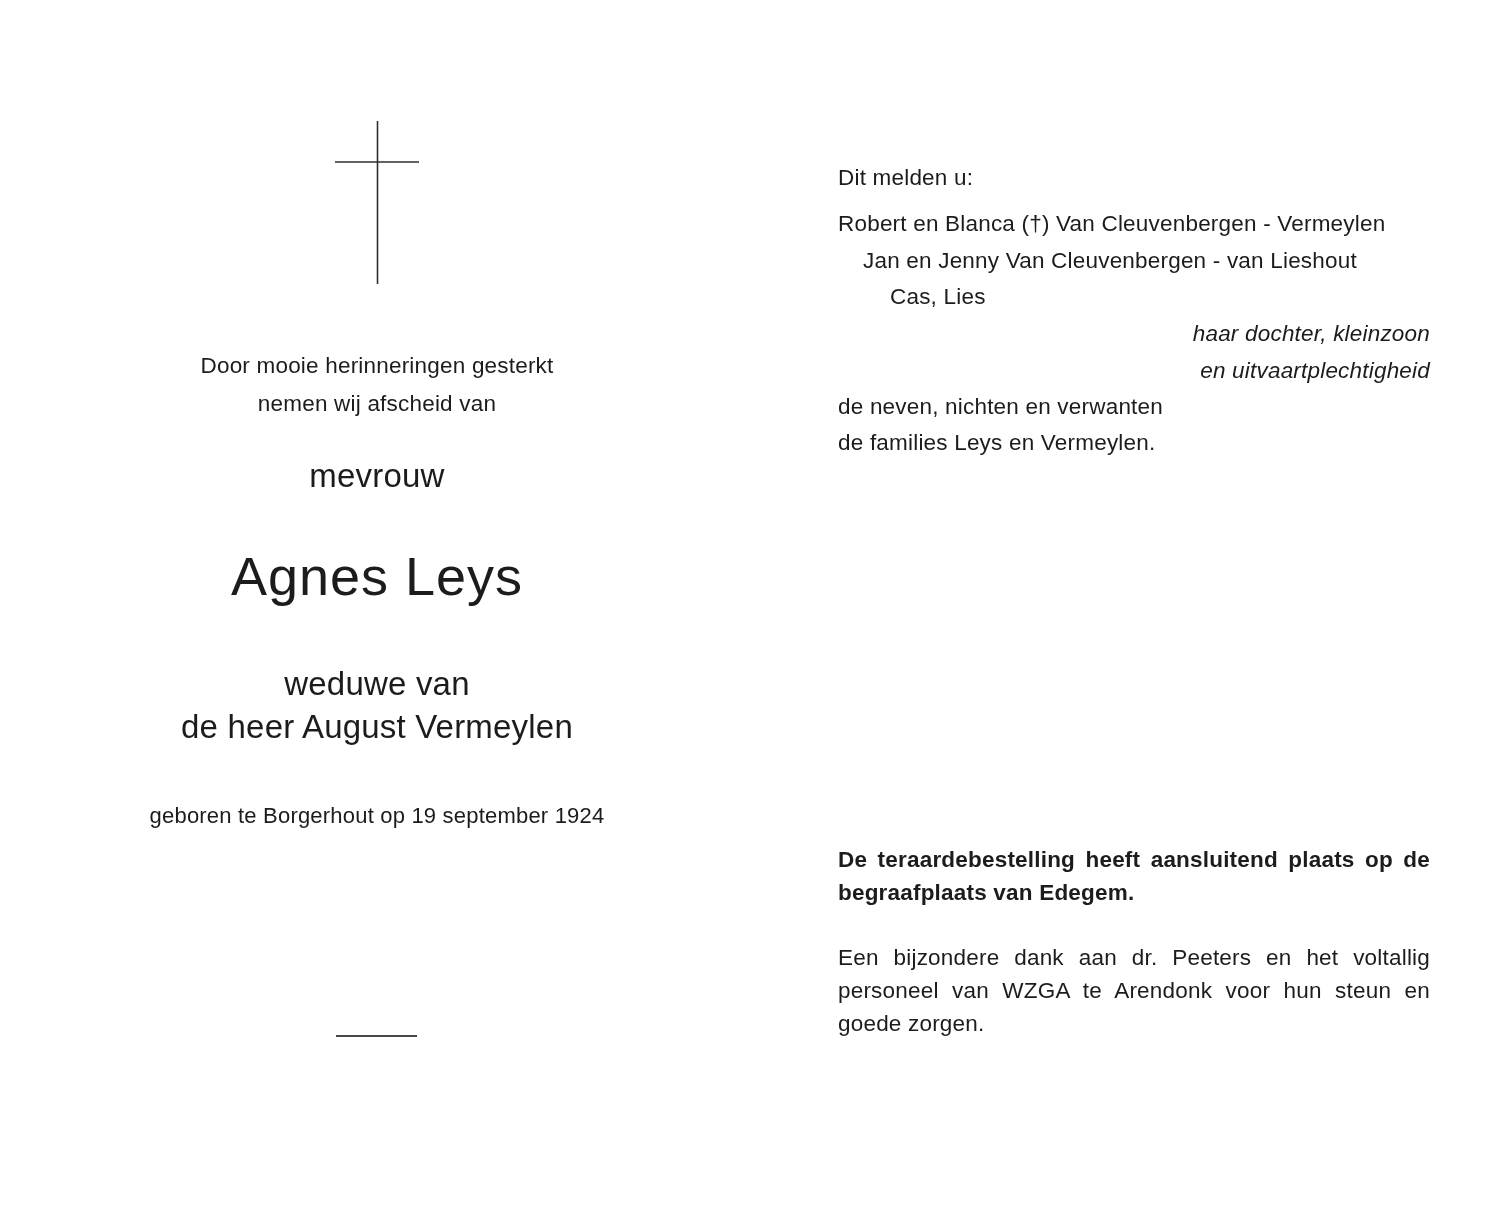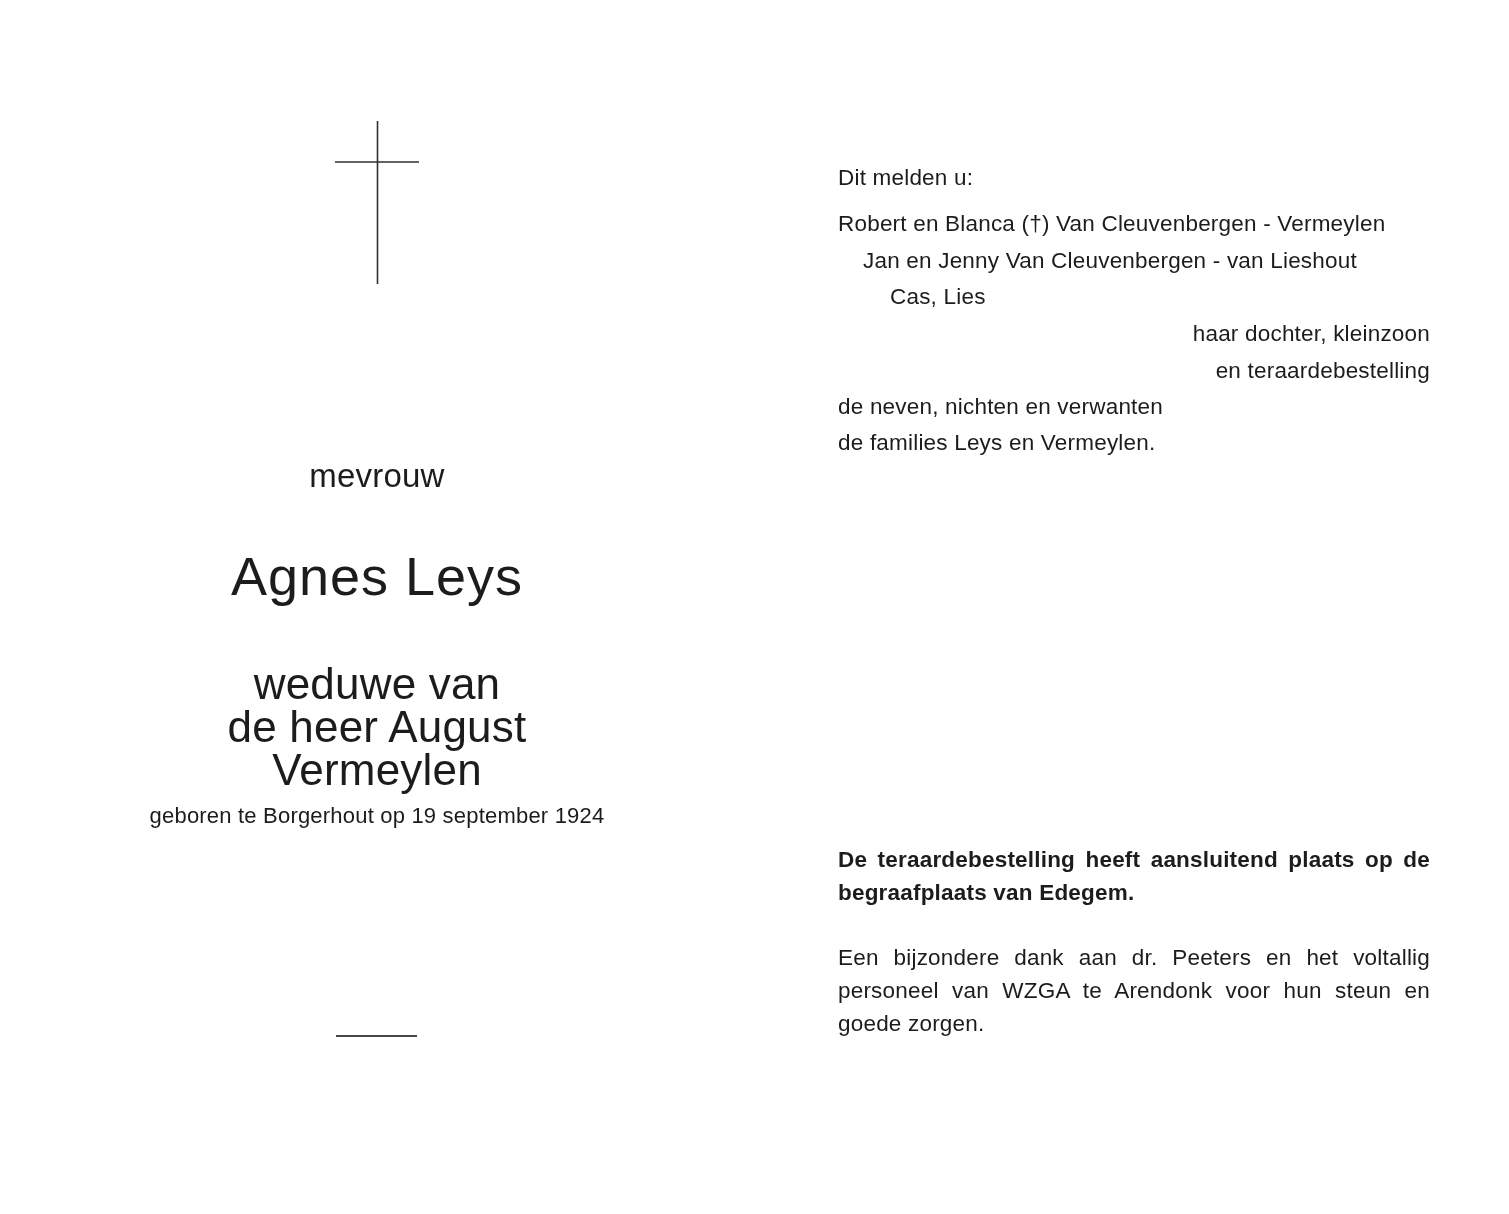--- a/index.html
+++ b/index.html
@@ -14,31 +14,31 @@
     letter-spacing: 0.2px;
   }
   .abs { position: absolute; }
 
   
   .left-block { left: 145px; width: 464px; text-align: center; }
   .cross-wrap { left: 335px; top: 120px; width: 84px; height: 165px; }
   .intro { top: 347px; font-size: 22.5px; line-height: 38px; }
   .salutation { top: 459px; font-size: 33px; line-height: 1; }
   .deceased-name { top: 549px; font-size: 54px; line-height: 1; letter-spacing: 1px; }
-  .widow { top: 662px; font-size: 44px; line-height: 43px; }
+  .widow { top: 662px; font-size: 33px; line-height: 43px; }
   .life-dates { top: 796px; font-size: 22px; line-height: 39.5px; }
   .divider { left: 336px; top: 1035px; width: 81px; height: 2px; background: #474747; }
 
   
   .right-block { left: 838px; width: 592px; font-size: 22.5px; }
   .announce { top: 164px; line-height: 27px; }
   .family { top: 206px; line-height: 36.5px; }
   .family .indent-1 { padding-left: 25px; }
   .family .indent-2 { padding-left: 52px; }
-  .relation { top: 315px; line-height: 37px; text-align: right; }
+  .relation { top: 315px; line-height: 37px; font-style: italic; text-align: right; }
   .relatives { top: 389px; line-height: 36px; }
   .para { line-height: 33px; }
   .p1 { top: 723px; }
   .p2 { top: 843px; font-weight: bold; }
   .p3 { top: 941px; }
   .jl { text-align: justify; text-align-last: justify; }
   .contact { top: 1079px; line-height: 32.5px; }
 
   .cross-line { stroke: #2f2f2f; stroke-width: 1.6; }
 </style>
@@ -47,20 +47,24 @@
 
 <div class="page">
 
   <div class="abs cross-wrap">
     <svg width="84" height="165" viewBox="0 0 84 165" aria-hidden="true">
       <line class="cross-line" x1="42.5" y1="1" x2="42.5" y2="164"></line>
       <line class="cross-line" x1="0" y1="42" x2="84" y2="42"></line>
     </svg>
   </div>
 
+  <div class="abs left-block intro">
+    <div>Door mooie herinneringen gesterkt</div>
+    <div>nemen wij afscheid van</div>
+  </div>
 
   <div class="abs left-block salutation">mevrouw</div>
 
   <div class="abs left-block deceased-name">Agnes Leys</div>
 
   <div class="abs left-block widow">
     <div>weduwe van</div>
     <div>de heer August Vermeylen</div>
   </div>
 
@@ -73,21 +77,21 @@
   <div class="abs right-block family">
     <div class="indent-0">Robert en Blanca (†) Van Cleuvenbergen - Vermeylen</div>
     <div class="indent-1">Jan en Jenny Van Cleuvenbergen - van Lieshout</div>
     <div class="indent-2">Cas, Lies</div>
   </div>
 
   <div class="abs right-block announce">Dit melden u:</div>
 
   <div class="abs right-block relation">
     <div>haar dochter, kleinzoon</div>
-    <div>en teraardebestelling</div>
+    <div>en uitvaartplechtigheid</div>
   </div>
 
   <div class="abs right-block relatives">
     <div>de neven, nichten en verwanten</div>
     <div>de families Leys en Vermeylen.</div>
   </div>
 
 
   <div class="abs right-block para p2">
     <div class="jl">De teraardebestelling heeft aansluitend plaats op de</div>

